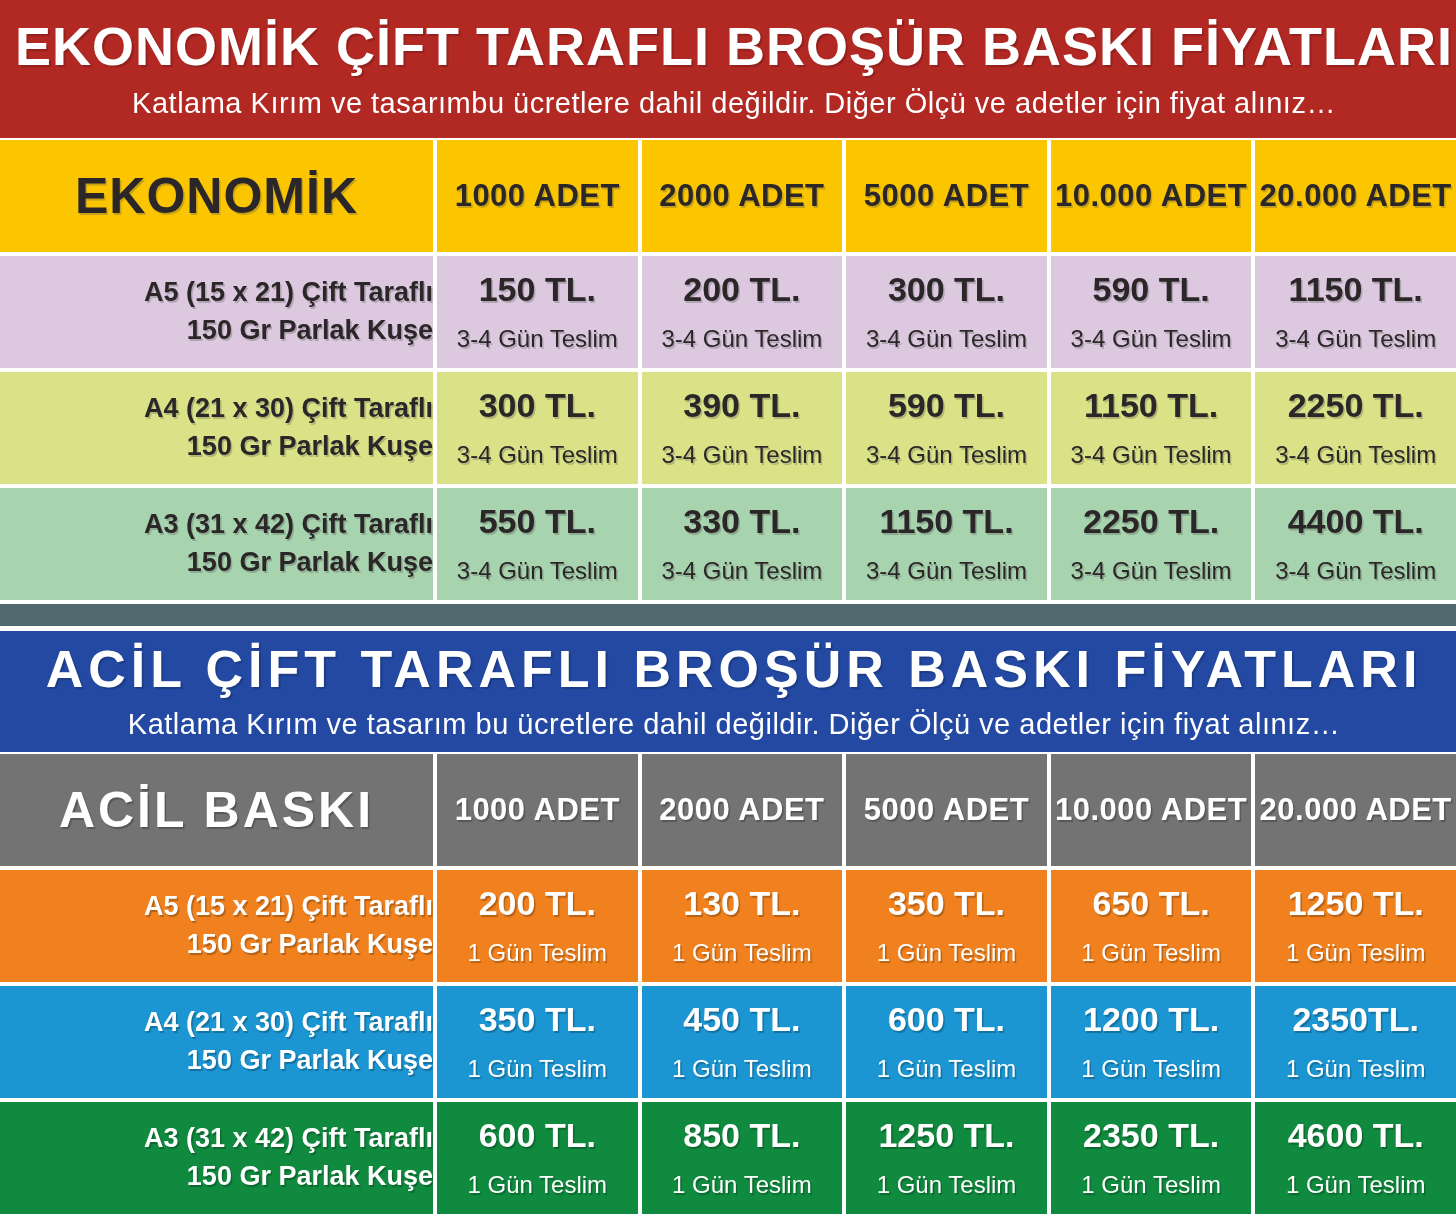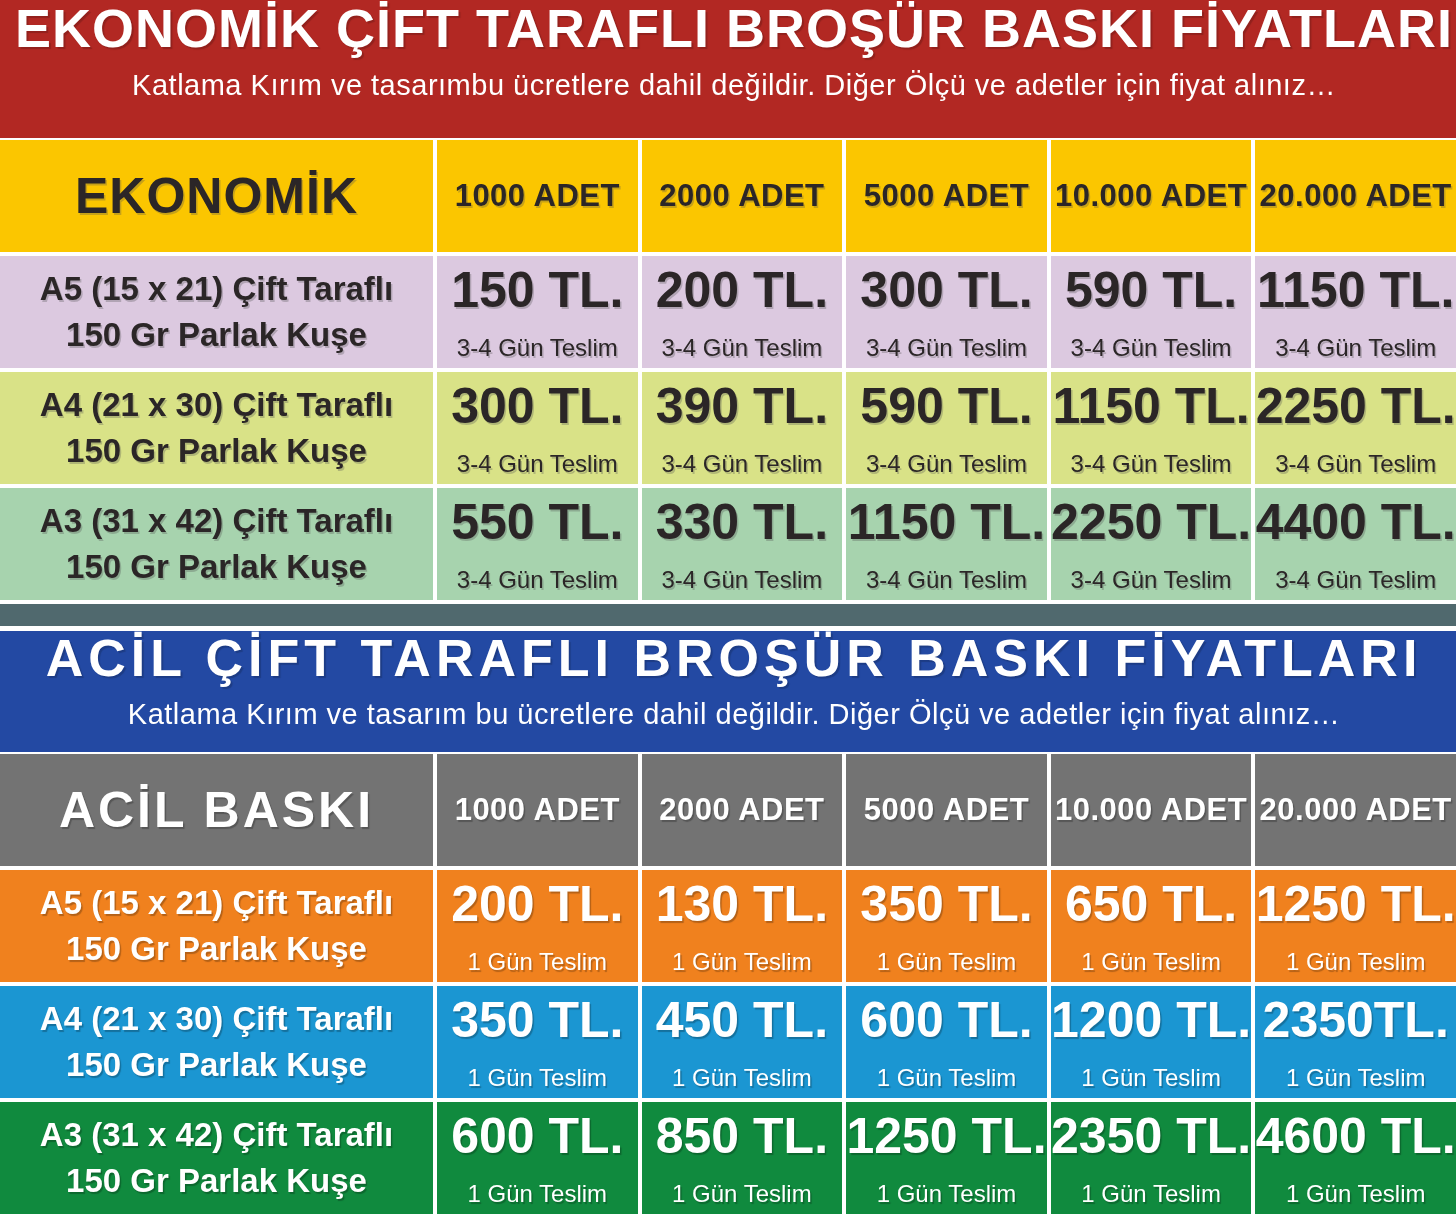--- a/index.html
+++ b/index.html
@@ -8,21 +8,21 @@
     font-family: "Liberation Sans", sans-serif;
     -webkit-font-smoothing: antialiased;
   }
 
   
   .band {
     width: 100%;
     display: flex;
     flex-direction: column;
     align-items: center;
-    justify-content: flex-start;
+    justify-content: center;
     text-align: center;
     color: #ffffff;
     box-sizing: border-box;
     padding-left: 12px;
   }
   .band-red  { background: #b22823; height: 138px; }
   .band-blue { background: #2349a3; height: 121px; }
   .band .band-title {
     font-weight: 700;
     font-size: 54px;
@@ -66,22 +66,22 @@
   
   .c-red    { background: #737373; }
   .c-orange { background: #f0811e; }
   .c-blue   { background: #1b96d2; }
   .c-green  { background: #108a3e; }
   .white-text { color: #ffffff; text-shadow: 1.5px 2px 1px rgba(0,0,0,0.25); }
 
   .corner-label { font-size: 50px; font-weight: 700; letter-spacing: 1px; }
   .band-blue ~ .price-grid .corner-label { letter-spacing: 3px; }
   .col-head { font-size: 31px; font-weight: 700; letter-spacing: 0.5px; }
-  .row-label { font-size: 33px; font-weight: 700; line-height: 1.4; }
-  .price-amount { font-size: 50px; font-weight: 700; line-height: 1.1; }
+  .row-label { font-size: 27px; font-weight: 700; line-height: 1.4; align-items: flex-end; }
+  .price-amount { font-size: 34px; font-weight: 700; line-height: 1.1; }
   .price-delivery { font-size: 24px; font-weight: 400; margin-top: 16px; }
 
   
   .separator {
     height: 22px;
     background: #50696e;
     margin: 4px 0 5px 0;
   }
 </style>
 </head>

